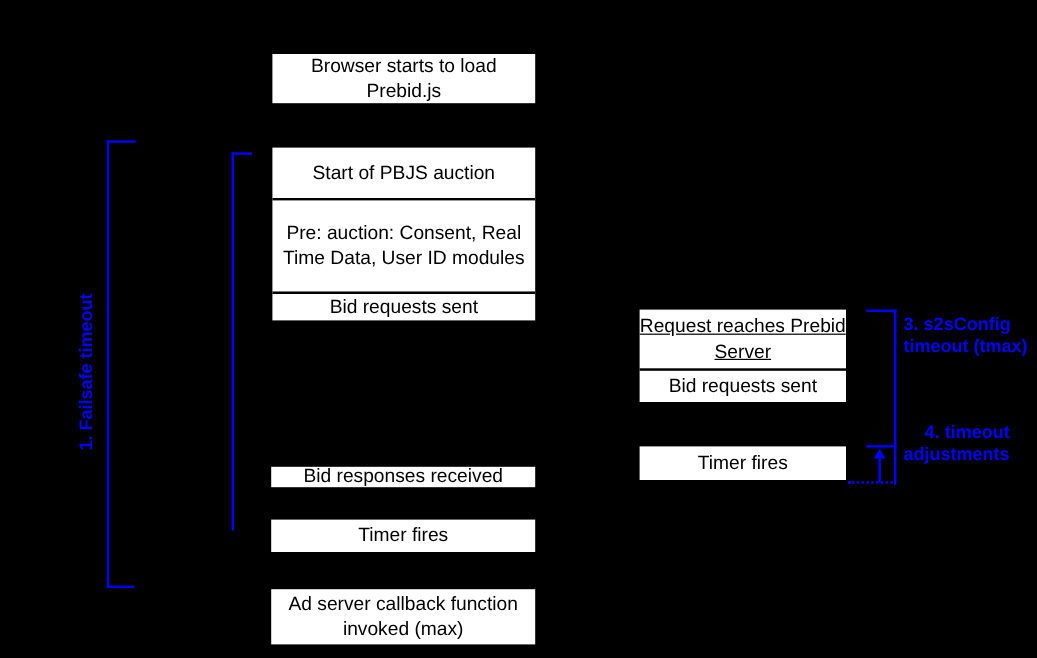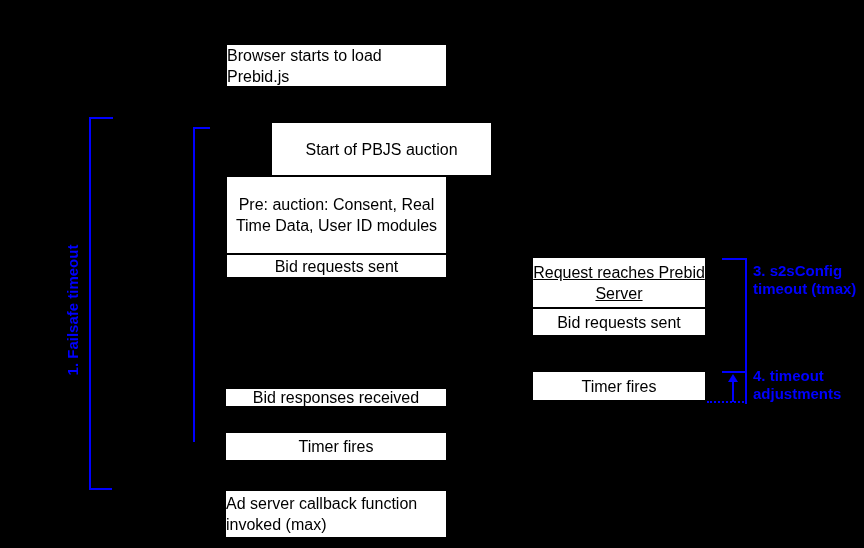--- a/index.html
+++ b/index.html
@@ -4,21 +4,21 @@
 <style>
   html,body{margin:0;padding:0;background:#000;}
   .canvas{
     position:relative;width:864px;height:548px;background:#000000;
     font-family:"Liberation Sans",sans-serif;overflow:hidden;
   }
   
   .box{
     position:absolute;background:#ffffff;color:#000000;
     display:flex;align-items:center;justify-content:center;
-    text-align:left;font-size:16px;line-height:21px;
+    text-align:center;font-size:16px;line-height:21px;
     box-sizing:border-box;
   }
   .group{position:absolute;box-sizing:border-box;}
   .cell{
     background:#ffffff;color:#000000;display:flex;align-items:center;
     justify-content:center;text-align:center;font-size:16px;line-height:21px;
     box-sizing:border-box;width:100%;
   }
   .cell + .cell{border-top:2px solid #000000;}
   
@@ -40,21 +40,21 @@
   }
 </style>
 </head>
 <body>
 
 <div class="canvas">
 
   <div class="box" style="left:227px;top:45px;width:219px;height:41px;">Browser starts to load Prebid.js</div>
 
   <div class="group" style="left:227px;top:123px;width:219px;">
-    <div class="cell" style="height:52px;margin-left:45px;">Start of PBJS auction</div>
+    <div class="cell" style="height:42px;">Start of PBJS auction</div>
     <div class="cell" style="height:78px;">Pre: auction: Consent, Real Time Data, User ID modules</div>
     <div class="cell" style="height:24px;">Bid requests sent</div>
   </div>
 
   <div class="box" style="left:226px;top:389px;width:220px;height:17px;">Bid responses received</div>
 
   <div class="box" style="left:226px;top:433px;width:220px;height:27px;">Timer fires</div>
 
   <div class="box" style="left:226px;top:491px;width:220px;height:46px;">Ad server callback function invoked (max)</div>
 
@@ -75,16 +75,16 @@
 
   <div class="vline" style="left:745px;top:258px;height:146px;"></div>
   <div class="hline" style="left:722px;top:258px;width:25px;"></div>
   <div class="hline" style="left:722px;top:371px;width:25px;"></div>
   <div class="bluelabel" style="left:753px;top:262px;">3. s2sConfig
 timeout (tmax)</div>
 
   <div class="vline" style="left:732px;top:381px;height:21px;"></div>
   <div class="arrowhead" style="left:728px;top:374px;"></div>
   <div class="dotline" style="left:707px;top:401px;width:40px;"></div>
-  <div class="bluelabel" style="left:753px;top:367px;">4. timeout
+  <div class="bluelabel" style="left:753px;top:352px;text-align:right;">4. timeout
 adjustments</div>
 
 </div>
 
 </body></html>

